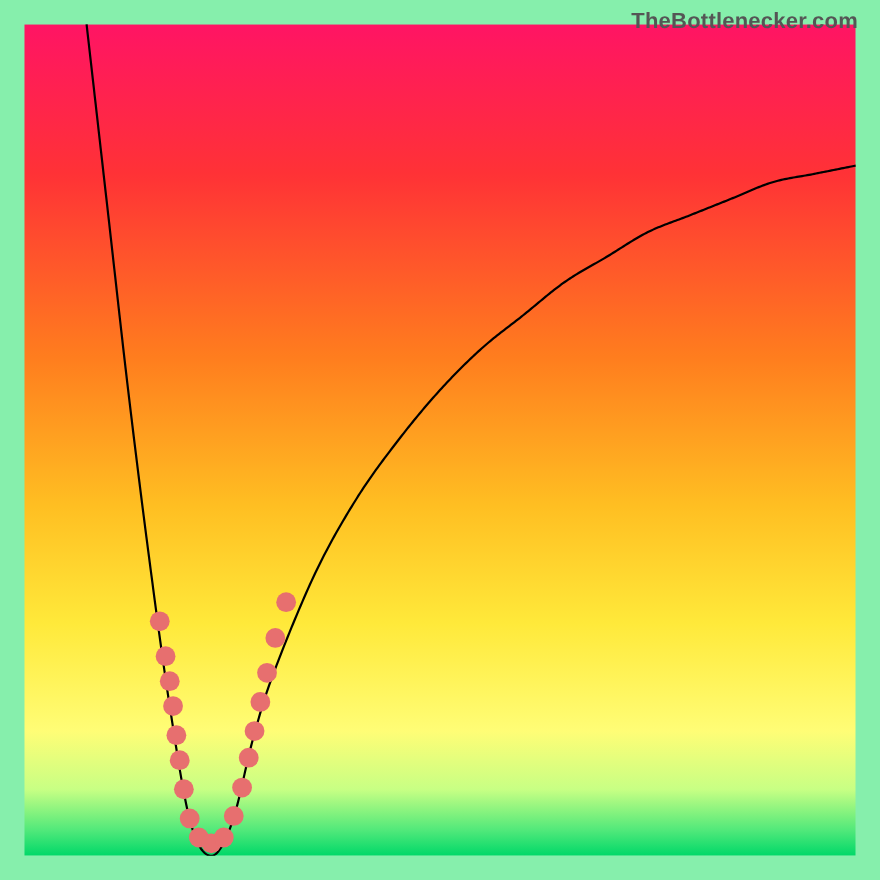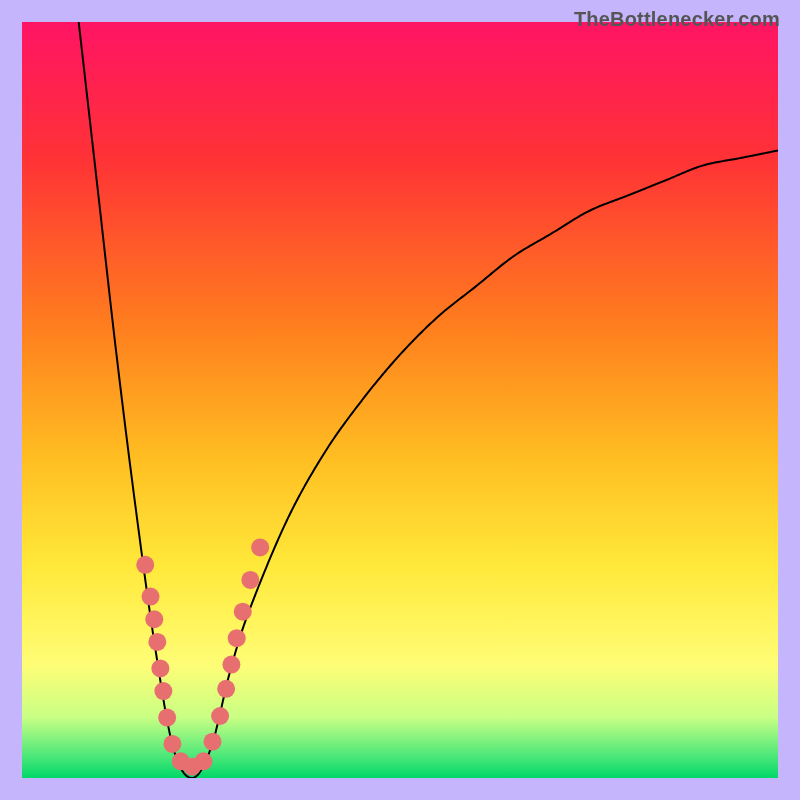--- a/index.html
+++ b/index.html
@@ -7,21 +7,21 @@
     padding: 0;
     width: 800px;
     height: 800px;
     overflow: hidden;
     background: #000;
     font-family: Arial, Helvetica, sans-serif;
   }
   .outer {
     width: 800px;
     height: 800px;
-    background: #c4b5fd;
+    background: #86efac;
     position: relative;
   }
   .plot {
     position: absolute;
     left: 22px;
     top: 22px;
     width: 756px;
     height: 756px;
     overflow: hidden;
   }

